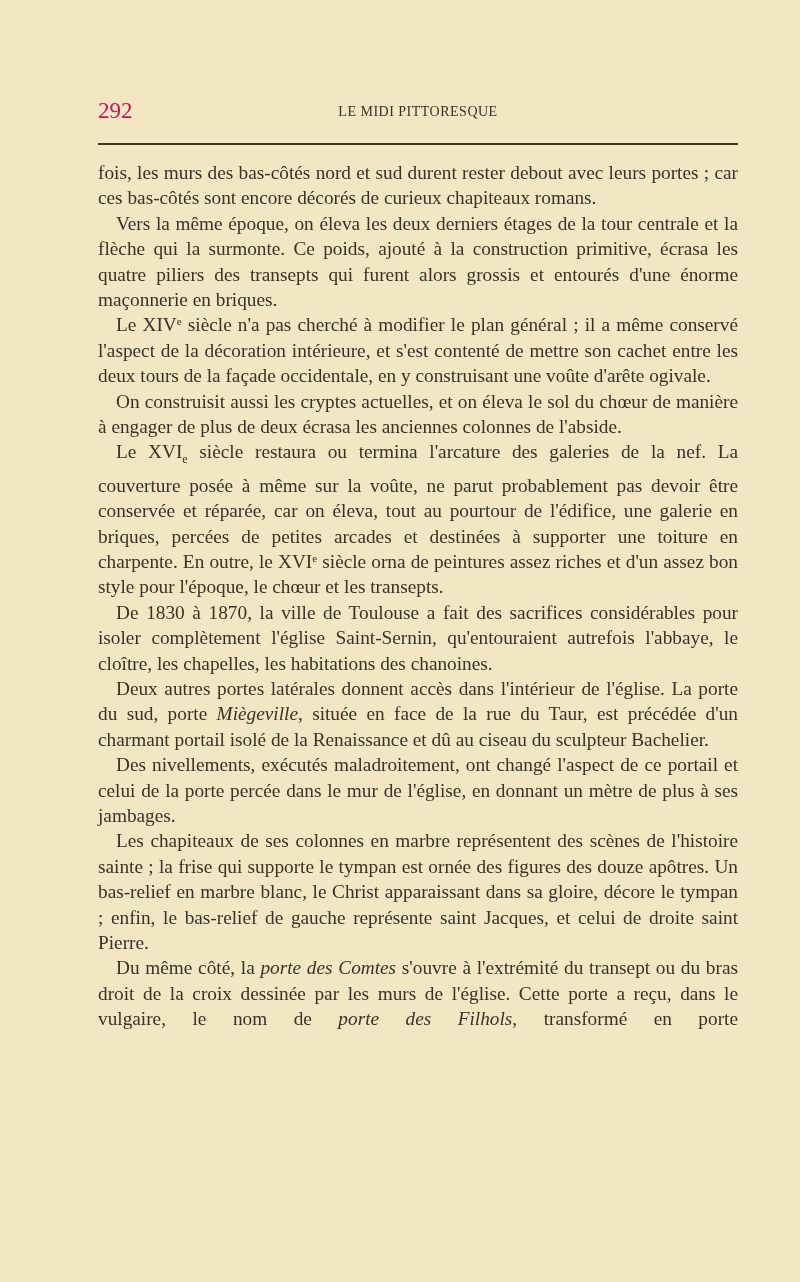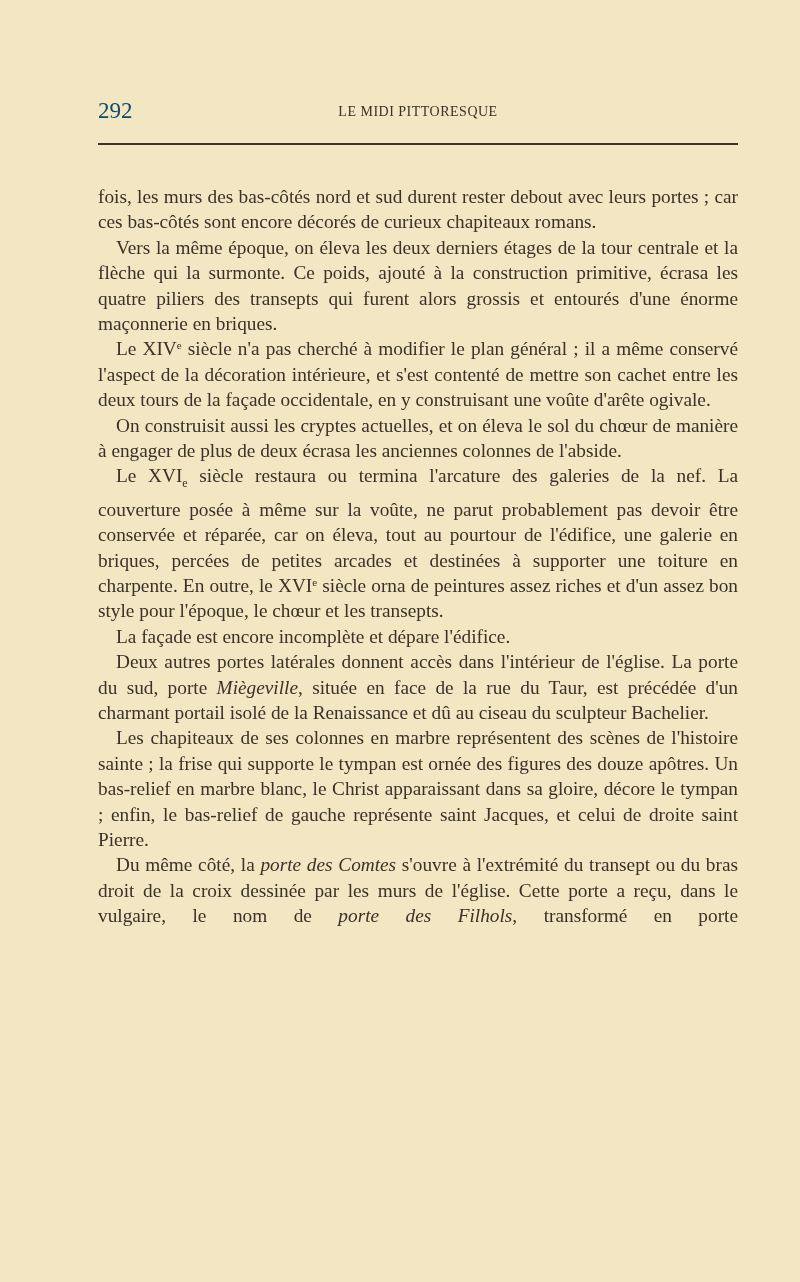--- a/index.html
+++ b/index.html
@@ -6,24 +6,24 @@
   body {
     width: 800px; height: 1282px;
     background: #f3e6c2;
     font-family: "Liberation Serif", "DejaVu Serif", serif;
     color: #3a3128;
     position: relative;
     overflow: hidden;
   }
   .page { position: absolute; left: 98px; top: 0; width: 640px; }
   .header { position: absolute; top: 98px; left: 0; width: 640px; height: 30px; }
-  .page-number { position: absolute; left: 0; top: 0; font-size: 23px; color: #0c4a6e; }
+  .page-number { position: absolute; left: 0; top: 0; font-size: 23px; color: #be185d; }
   .running-title { position: absolute; left: 0; width: 640px; top: 6px; text-align: center; font-size: 14px; letter-spacing: 0.5px; }
   .rule { position: absolute; top: 143px; left: 0; width: 640px; height: 2px; background: #3c342b; }
-  .body-text { position: absolute; top: 160px; left: 0; width: 640px; font-size: 19.3px; line-height: 25.4px; text-align: justify; margin-top: 24px; }
+  .body-text { position: absolute; top: 160px; left: 0; width: 640px; font-size: 19.3px; line-height: 25.4px; text-align: justify; }
   .body-text p { margin: 0; text-indent: 18px; }
   .body-text p.cont { text-indent: 0; }
   .last-line p { text-align-last: justify; }
   i { font-style: italic; }
   sup { font-size: 11px; vertical-align: 6px; line-height: 0; }
 </style>
 </head>
 <body>
 
 <div class="page">
@@ -37,25 +37,26 @@
     <p class="cont">fois, les murs des bas-côtés nord et sud durent rester debout avec leurs portes ; car ces bas-côtés sont encore décorés de curieux chapiteaux romans.</p>
 
     <p>Vers la même époque, on éleva les deux derniers étages de la tour centrale et la flèche qui la surmonte. Ce poids, ajouté à la construction primitive, écrasa les quatre piliers des transepts qui furent alors grossis et entourés d'une énorme maçonnerie en briques.</p>
 
     <p><span>Le XIV</span><sup>e</sup><span> siècle n'a pas cherché à modifier le plan général ; il a même conservé l'aspect de la décoration intérieure, et s'est contenté de mettre son cachet entre les deux tours de la façade occidentale, en y construisant une voûte d'arête ogivale.</span></p>
 
     <p>On construisit aussi les cryptes actuelles, et on éleva le sol du chœur de manière à engager de plus de deux écrasa les anciennes colonnes de l'abside.</p>
 
     <p><span>Le XVI</span><sub style="font-size:12px">e</sub><span> siècle restaura ou termina l'arcature des galeries de la nef. La couverture posée à même sur la voûte, ne parut probablement pas devoir être conservée et réparée, car on éleva, tout au pourtour de l'édifice, une galerie en briques, percées de petites arcades et destinées à supporter une toiture en charpente. En outre, le XVI</span><sup>e</sup><span> siècle orna de peintures assez riches et d'un assez bon style pour l'époque, le chœur et les transepts.</span></p>
 
+    <p>De 1830 à 1870, la ville de Toulouse a fait des sacrifices considérables pour isoler complètement l'église Saint-Sernin, qu'entouraient autrefois l'abbaye, le cloître, les chapelles, les habitations des chanoines.</p>
 
-    <p>La façade est encore incomplète et dépare l'édifice.</p>
 
     <p><span>Deux autres portes latérales donnent accès dans l'intérieur de l'église. La porte du sud, porte </span><i>Miègeville</i><span>, située en face de la rue du Taur, est précédée d'un charmant portail isolé de la Renaissance et dû au ciseau du sculpteur Bachelier.</span></p>
 
+    <p>Des nivellements, exécutés maladroitement, ont changé l'aspect de ce portail et celui de la porte percée dans le mur de l'église, en donnant un mètre de plus à ses jambages.</p>
 
     <p>Les chapiteaux de ses colonnes en marbre représentent des scènes de l'histoire sainte ; la frise qui supporte le tympan est ornée des figures des douze apôtres. Un bas-relief en marbre blanc, le Christ apparaissant dans sa gloire, décore le tympan ; enfin, le bas-relief de gauche représente saint Jacques, et celui de droite saint Pierre.</p>
 
     <div class="last-line">
       <p><span>Du même côté, la </span><i>porte des Comtes</i><span> s'ouvre à l'extrémité du transept ou du bras droit de la croix dessinée par les murs de l'église. Cette porte a reçu, dans le vulgaire, le nom de </span><i>porte des Filhols</i><span>, transformé en porte</span></p>
     </div>
   </div>
 </div>
 
 </body></html>

